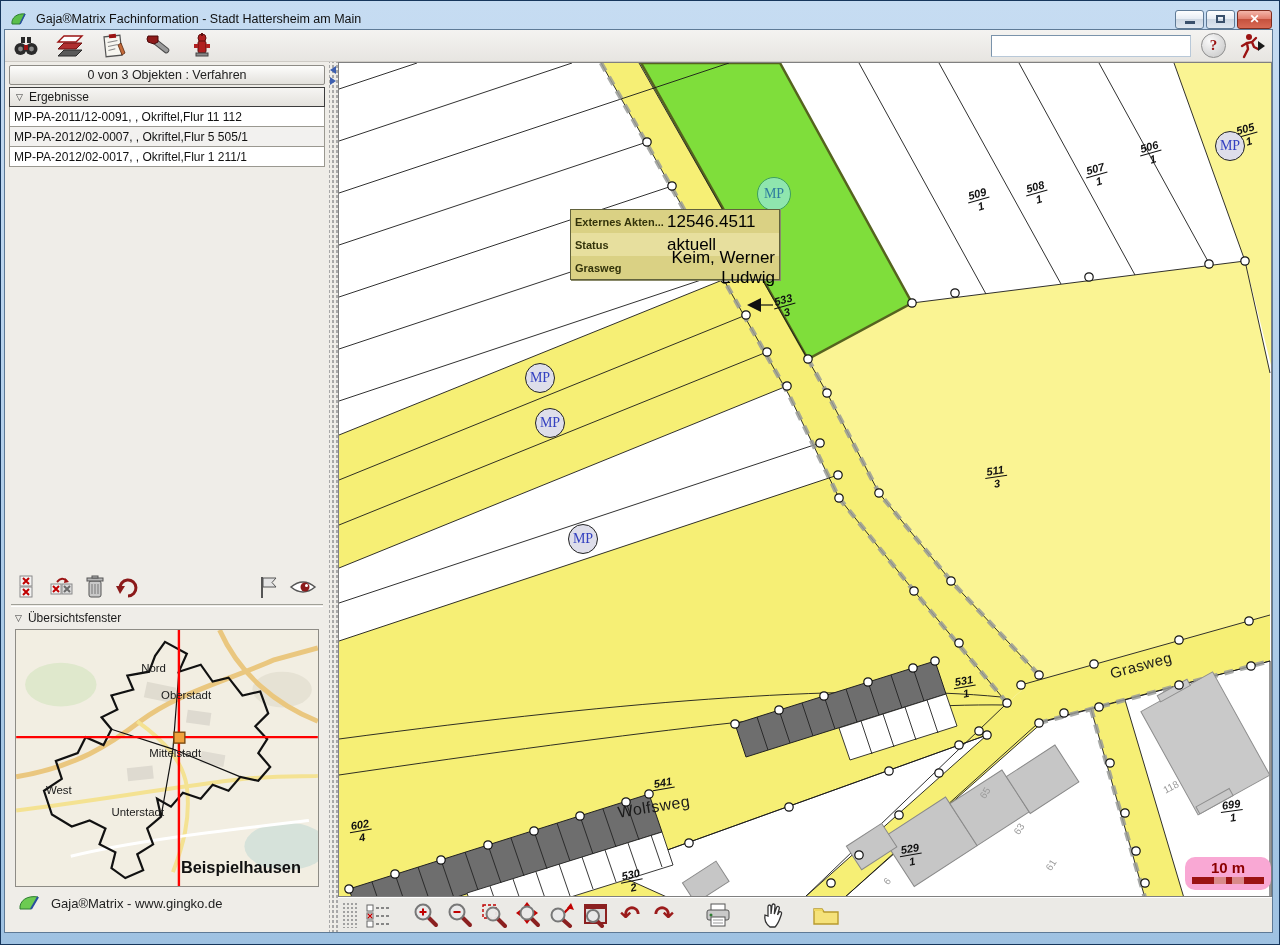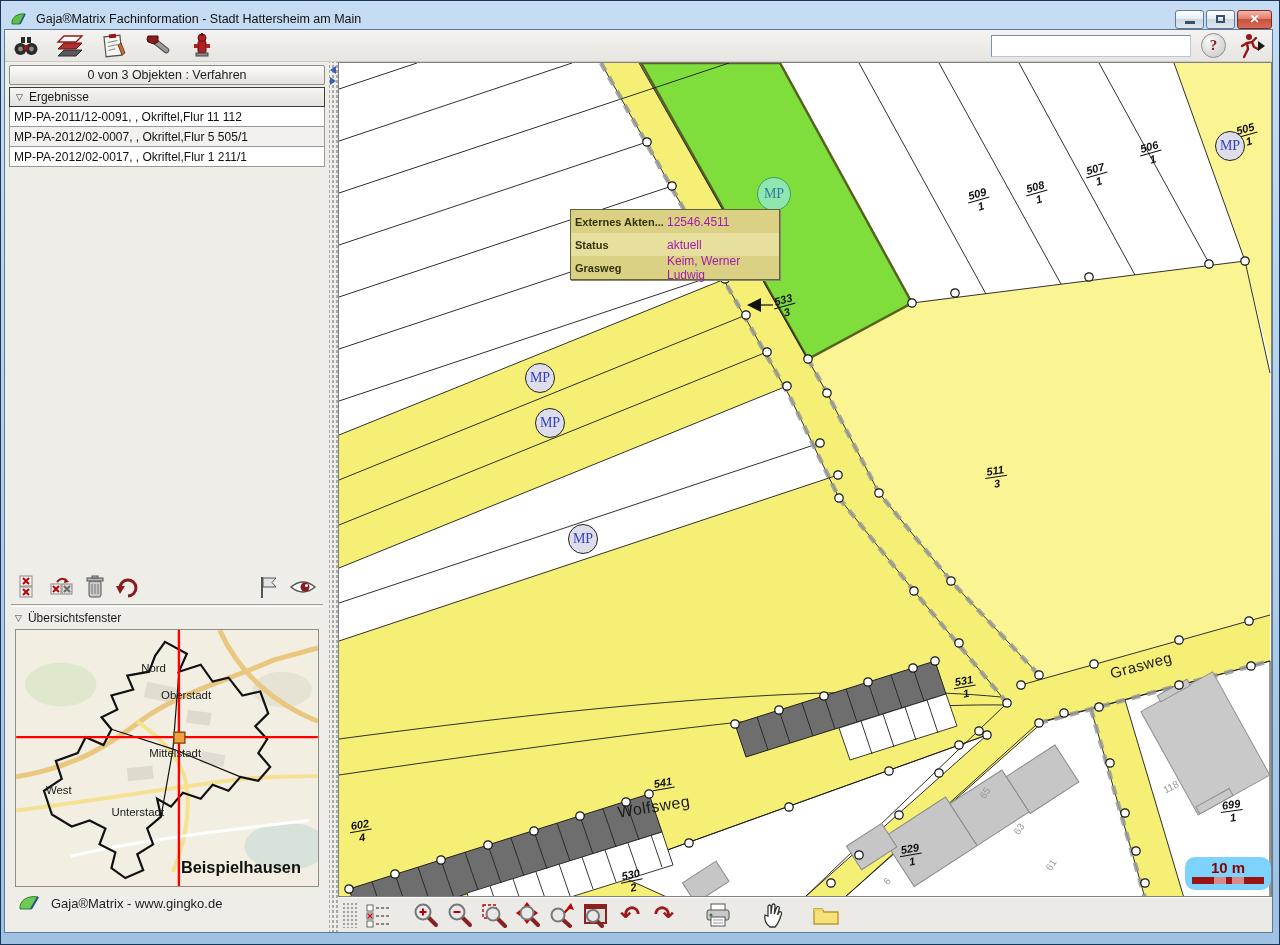--- a/index.html
+++ b/index.html
@@ -60,23 +60,23 @@
   .plabel .den { display:block; }
   .slabel { position:absolute; transform:translate(-50%,-50%) rotate(var(--r,0deg)); font-size:15px; color:#1a1a1a; letter-spacing:0.5px; pointer-events:none; }
   .blabel { position:absolute; transform:translate(-50%,-50%) rotate(var(--r,0deg)); font-size:10px; color:#9A9A9A; pointer-events:none; }
   .mp { position:absolute; width:30px; height:30px; border-radius:50%; transform:translate(-50%,-50%); background:#DEDEEA; border:1.5px solid #222; color:#3340C0; font:14px "Liberation Serif",serif; display:flex; align-items:center; justify-content:center; }
   .mp.green { width:34px; height:34px; background:#8FE6AE; border-color:#3E9E5E; color:#2E7D9E; }
 
   .map-tooltip { position:absolute; left:231px; top:146px; width:210px; border:1px solid #62623C; background:#E7DF9E; box-shadow:1px 1px 0 #8a8a6a; font-size:11px; }
   .tt-row { display:flex; height:23px; align-items:center; padding:0 4px; }
   .tt-row:nth-child(odd) { background:#DAD184; }
   .tt-label { flex:0 0 92px; font-weight:bold; color:#33330A; }
-  .tt-value { font-size:12px; color:#a21caf; }
-
-  .scalebar { position:absolute; left:846px; top:794px; width:86px; background:#7dd3fc; border-radius:10px; padding:2px 7px 6px; text-align:center; }
+  .tt-value { font-size:17px; color:#000000;text-align:right; }
+
+  .scalebar { position:absolute; left:846px; top:794px; width:86px; background:#f9a8d4; border-radius:10px; padding:2px 7px 6px; text-align:center; }
   .scalebar .txt { color:#8B0000; font-weight:bold; font-size:15px; }
   .scalebar .bar { height:7px; display:flex; margin-top:1px; }
   .scalebar .bar div:nth-child(odd) { background:#9B1313; }
   .scalebar .bar div:nth-child(even) { background:#D98A8A; }
 
   .map-toolbar { height:35px; background:#EBEAE6; border-top:1px solid #fff; display:flex; align-items:center; gap:6px; padding:0 4px; }
   .grip { width:16px; height:26px; background:radial-gradient(#A0A0A0 1px, transparent 1px); background-size:4px 4px; }
   .mt-icon { width:28px; height:28px; display:flex; align-items:center; justify-content:center; }
   .rot-glyph { font-size:24px; font-weight:bold; color:#9B1B1B; font-family:"DejaVu Sans",sans-serif; line-height:1; }
   .gap8 { width:8px; } .gap14 { width:14px; }

